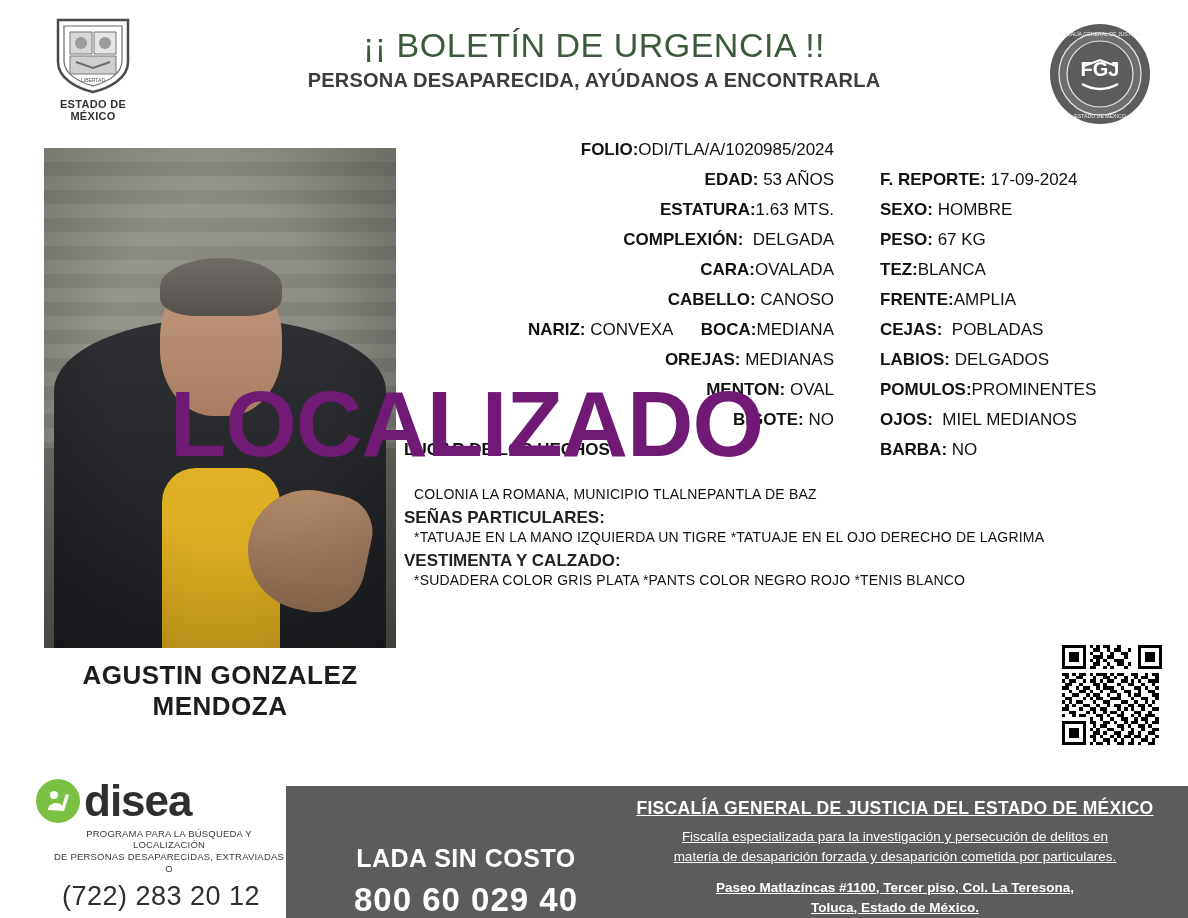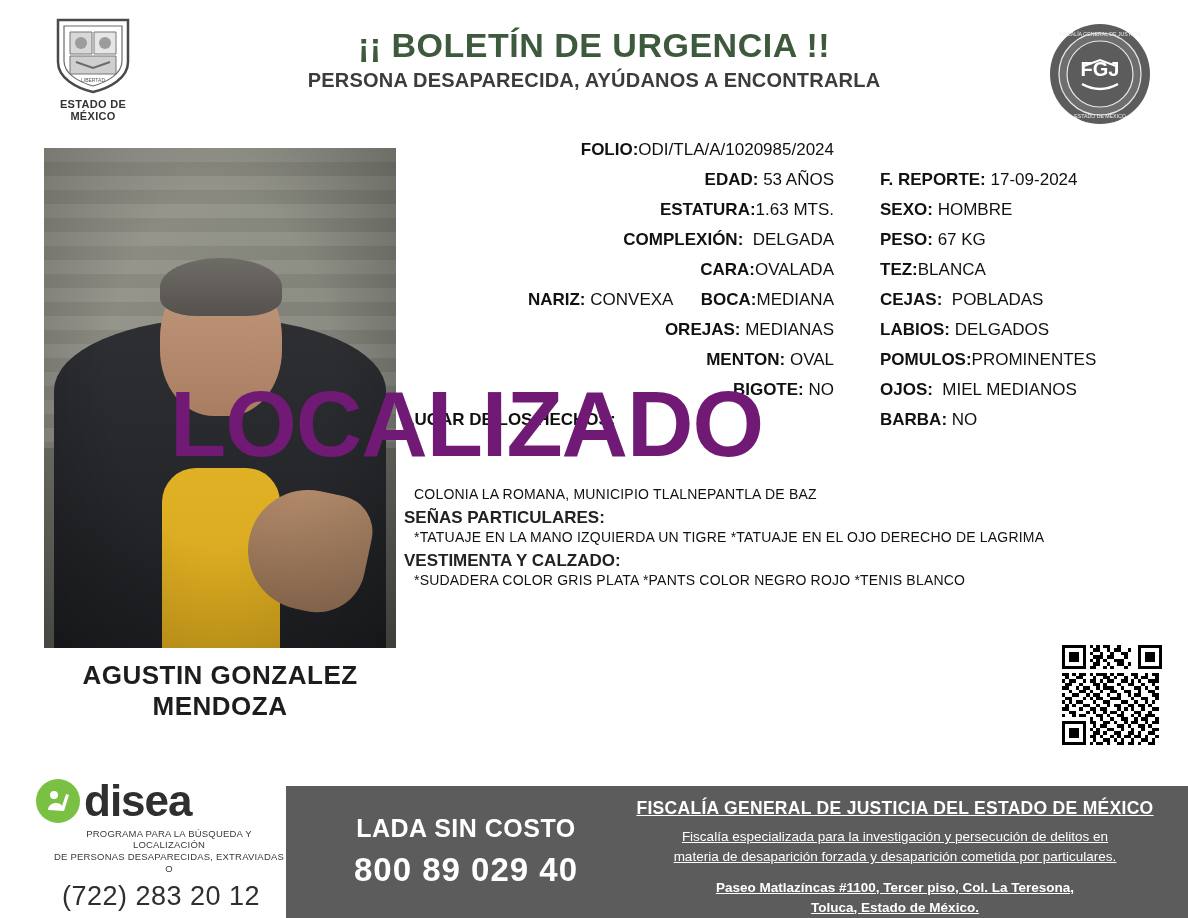--- a/index.html
+++ b/index.html
@@ -25,21 +25,21 @@
   }
   .emblem-left .shield svg { display:block; }
   .emblem-left .caption {
     font-size:11px; font-weight:bold; letter-spacing:.3px; color:#333;
     margin-top:4px;
   }
   .header-titles {
     position:absolute; left:0; right:0; top:26px; text-align:center;
   }
   .title-main {
-    font-size:34px; font-weight:bold; color:#3d5a3d; letter-spacing:.5px;
+    font-size:34px; font-weight:normal; color:#3d5a3d; letter-spacing:.5px;
     font-family:"Liberation Sans", sans-serif;
   }
   .title-sub {
     font-size:20px; font-weight:bold; color:#3c3c3c; letter-spacing:.2px;
     margin-top:4px;
   }
   .fgj-logo {
     position:absolute; right:36px; top:22px; width:104px; height:104px;
   }
   .fgj-logo svg { display:block; }
@@ -158,21 +158,21 @@
     font-size:27px; font-weight:normal; color:#2f2f2f; margin-top:6px;
     letter-spacing:.5px;
   }
   .gray-panel {
     position:absolute; left:286px; bottom:0; width:902px; height:132px;
     background:#5c5c5c; color:#fff;
   }
   .lada {
     position:absolute; left:30px; top:28px; width:300px; text-align:center;
   }
-  .lada-title { font-size:25px; font-weight:bold; letter-spacing:.5px; }
+  .lada-title { font-size:25px; font-weight:bold; letter-spacing:.5px;margin-top:30px; }
   .lada-num { font-size:33px; font-weight:bold; margin-top:8px; letter-spacing:1px; }
   .fg-right {
     position:absolute; left:330px; top:12px; right:14px; text-align:center;text-decoration:underline;
   }
   .fg-title { font-size:17.5px; font-weight:bold; letter-spacing:.3px; }
   .fg-desc { font-size:13.5px; line-height:1.5; margin-top:8px; }
   .fg-addr { font-size:13.5px; font-weight:bold; line-height:1.5; margin-top:10px; }
 </style>
 </head>
 <body>
@@ -256,20 +256,24 @@
       <div class="g-row">
         <div class="g-left"><span class="lbl">COMPLEXIÓN:</span>&nbsp; <span class="val">DELGADA</span></div>
         <div class="g-right"><span class="lbl">PESO:</span> <span class="val">67 KG</span></div>
       </div>
 
       <div class="g-row">
         <div class="g-left"><span class="lbl">CARA:</span><span class="val">OVALADA</span></div>
         <div class="g-right"><span class="lbl">TEZ:</span><span class="val">BLANCA</span></div>
       </div>
 
+      <div class="g-row">
+        <div class="g-left"><span class="lbl">CABELLO:</span> <span class="val">CANOSO</span></div>
+        <div class="g-right"><span class="lbl">FRENTE:</span><span class="val">AMPLIA</span></div>
+      </div>
 
       <div class="g-row">
         <div class="g-left">
           <span class="lbl">NARIZ:</span> <span class="val">CONVEXA</span>
           &nbsp;&nbsp;&nbsp;&nbsp;
           <span class="lbl">BOCA:</span><span class="val">MEDIANA</span>
         </div>
         <div class="g-right"><span class="lbl">CEJAS:</span>&nbsp; <span class="val">POBLADAS</span></div>
       </div>
 
@@ -542,21 +546,21 @@
       <div class="odisea-sub">
         <div>PROGRAMA PARA LA BÚSQUEDA Y LOCALIZACIÓN</div>
         <div>DE PERSONAS DESAPARECIDAS, EXTRAVIADAS  O</div>
       </div>
       <div class="odisea-phone">(722) 283 20 12</div>
     </div>
 
     <div class="gray-panel">
       <div class="lada">
         <div class="lada-title">LADA SIN COSTO</div>
-        <div class="lada-num">800 89 029 40</div>
+        <div class="lada-num">800 60 029 40</div>
       </div>
       <div class="fg-right">
         <div class="fg-title">FISCALÍA GENERAL DE JUSTICIA DEL ESTADO DE MÉXICO</div>
         <div class="fg-desc">
           <div>Fiscalía especializada para la investigación y persecución de delitos en</div>
           <div>materia de desaparición forzada y desaparición cometida por particulares.</div>
         </div>
         <div class="fg-addr">
           <div>Paseo Matlazíncas #1100, Tercer piso, Col. La Teresona,</div>
           <div>Toluca, Estado de México.</div>

